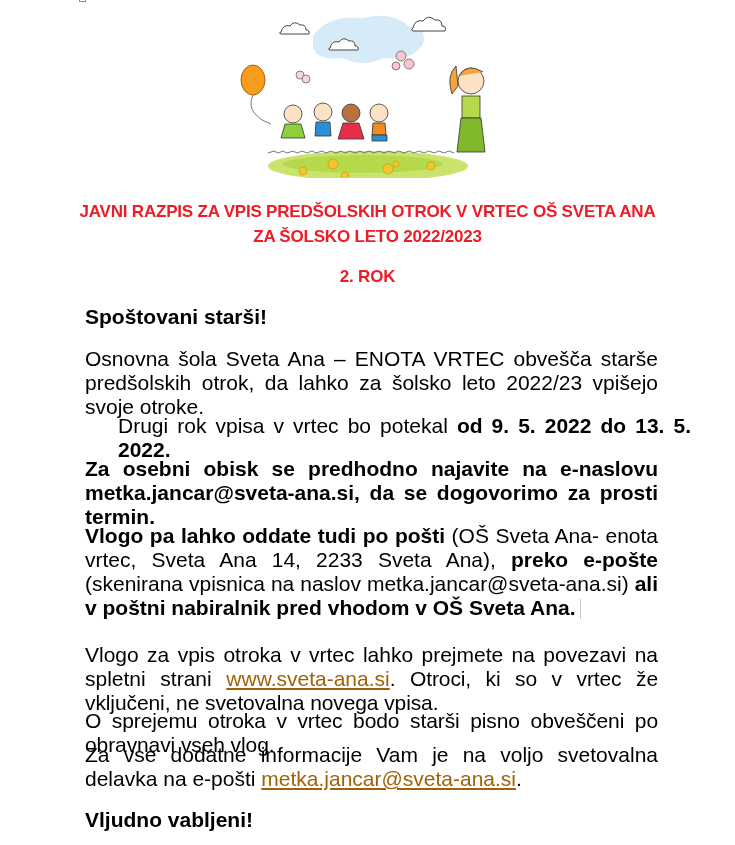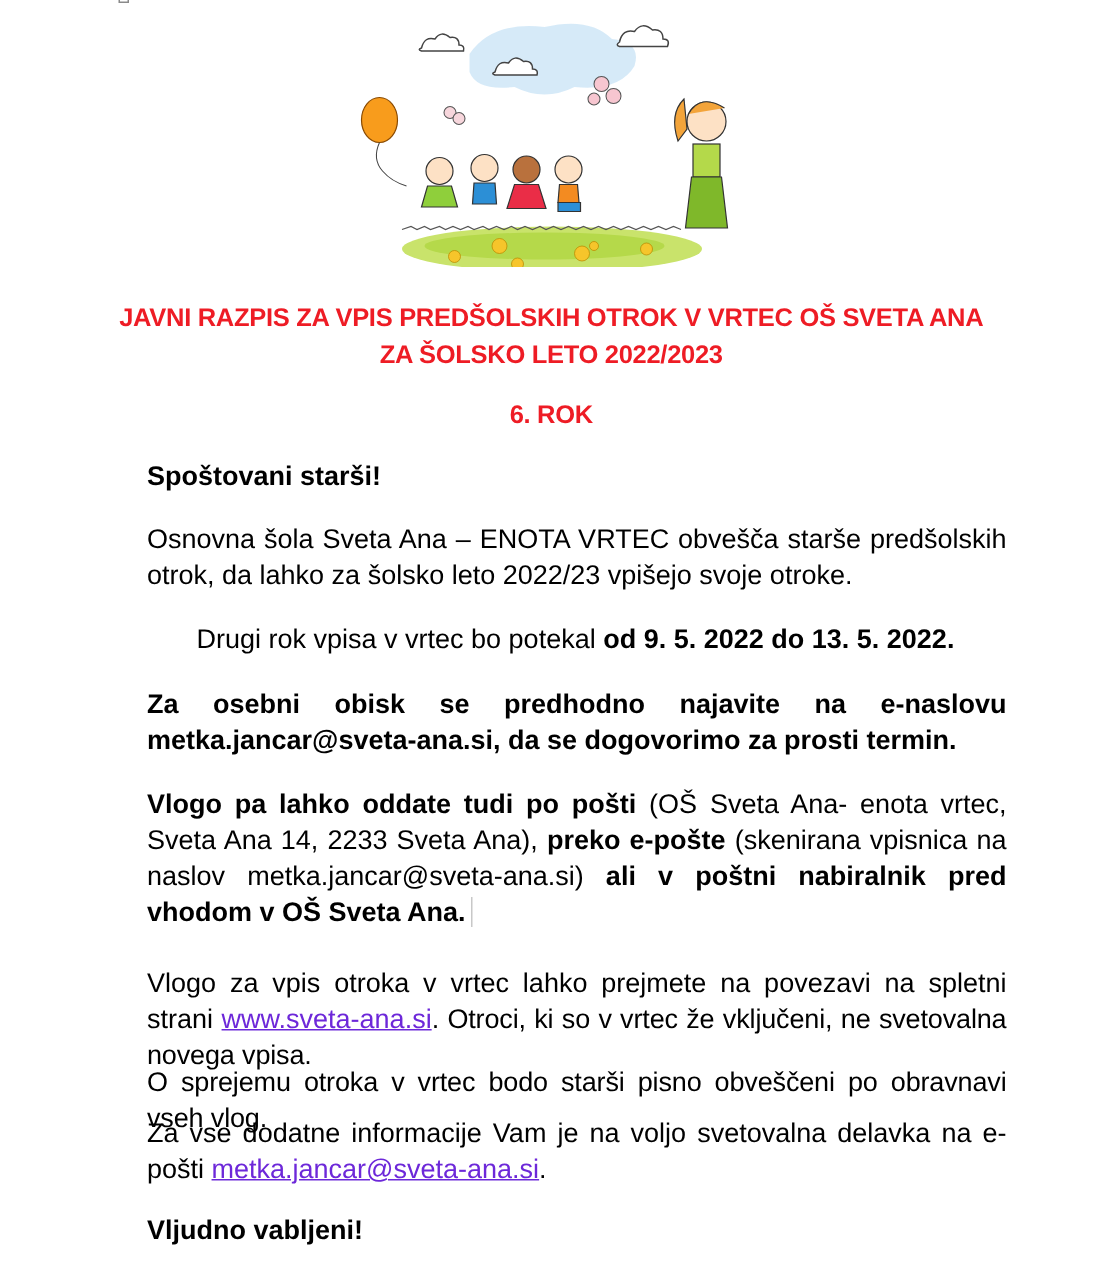--- a/index.html
+++ b/index.html
@@ -27,42 +27,42 @@
       border: 1px solid #8a8a8a;
       background: #fff;
     }
     .illustration {
       position: absolute;
       left: 233px; top: 6px;
       width: 270px; height: 172px;
     }
     .text-block {
       position: absolute;
-      left: 98px;
+      left: 85px;
       width: 573px;
-      font-size: 18px;
+      font-size: 21px;
       line-height: 24px;
       text-align: justify;
     }
     .title {
       position: absolute;
       left: 60px; width: 615px;
       text-align: center;
       color: #ee1c25;
       font-weight: bold;
       font-size: 17px;
       line-height: 26px;
       letter-spacing: -0.2px;
     }
     .title.line1 { top: 199px; }
     .title.line2 { top: 224px; }
     .title.rok { top: 264px; }
     b { font-weight: bold; }
     .link {
-      color: #6d28d9;
+      color: #a16207;
       text-decoration: underline;
       cursor: pointer;
     }
     .caret {
       display: inline-block;
       width: 1px;
       height: 20px;
       background: #c8c8c8;
       vertical-align: -4px;
       margin-left: 4px;
@@ -126,21 +126,21 @@
       <path d="M223 60 q-10 10 -4 28 l6 -8z" fill="#f3a43a"></path>
       <circle cx="238" cy="75" r="13" fill="#fde1c5"></circle>
       <path d="M226 70 q8 -14 24 -4" fill="#f3a43a"></path>
       <rect x="229" y="90" width="18" height="22" fill="#b4d94a"></rect>
       <path d="M228 112 l20 0 l4 34 l-28 0z" fill="#7fb82a"></path>
     </g>
   </svg>
 
   <div class="title line1">JAVNI RAZPIS ZA VPIS PREDŠOLSKIH OTROK V VRTEC OŠ SVETA ANA</div>
   <div class="title line2">ZA ŠOLSKO LETO 2022/2023</div>
-  <div class="title rok">6. ROK</div>
+  <div class="title rok">2. ROK</div>
 
   <div class="text-block" style="top:305px;">
     <b>Spoštovani starši!</b>
   </div>
 
   <div class="text-block" style="top:347px;">Osnovna šola Sveta Ana – ENOTA VRTEC obvešča starše predšolskih otrok, da lahko za šolsko leto 2022/23 vpišejo svoje otroke.</div>
 
   <div class="text-block" style="top:414px;margin-left:33px;">
     <span>Drugi rok vpisa v vrtec bo potekal </span><b>od 9. 5. 2022 do 13. 5. 2022.</b>
   </div>

